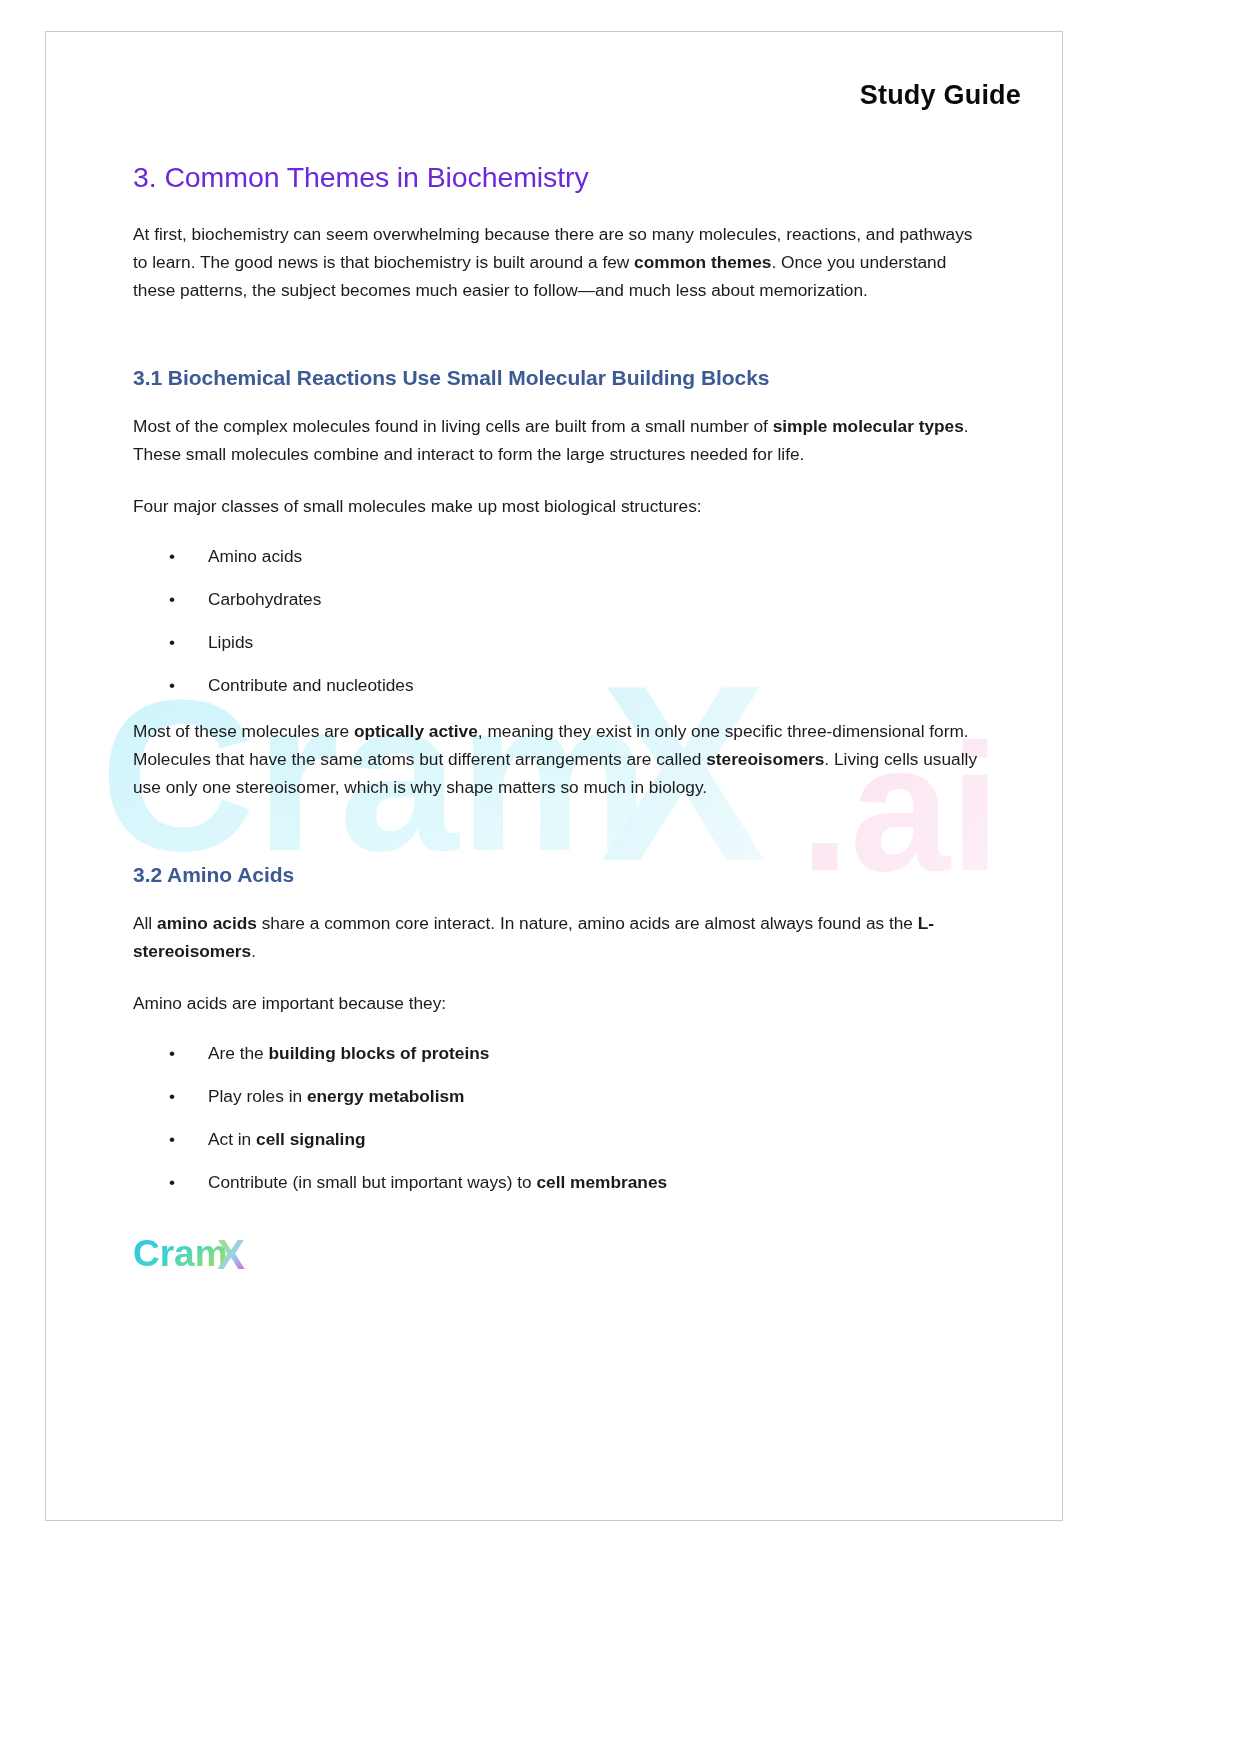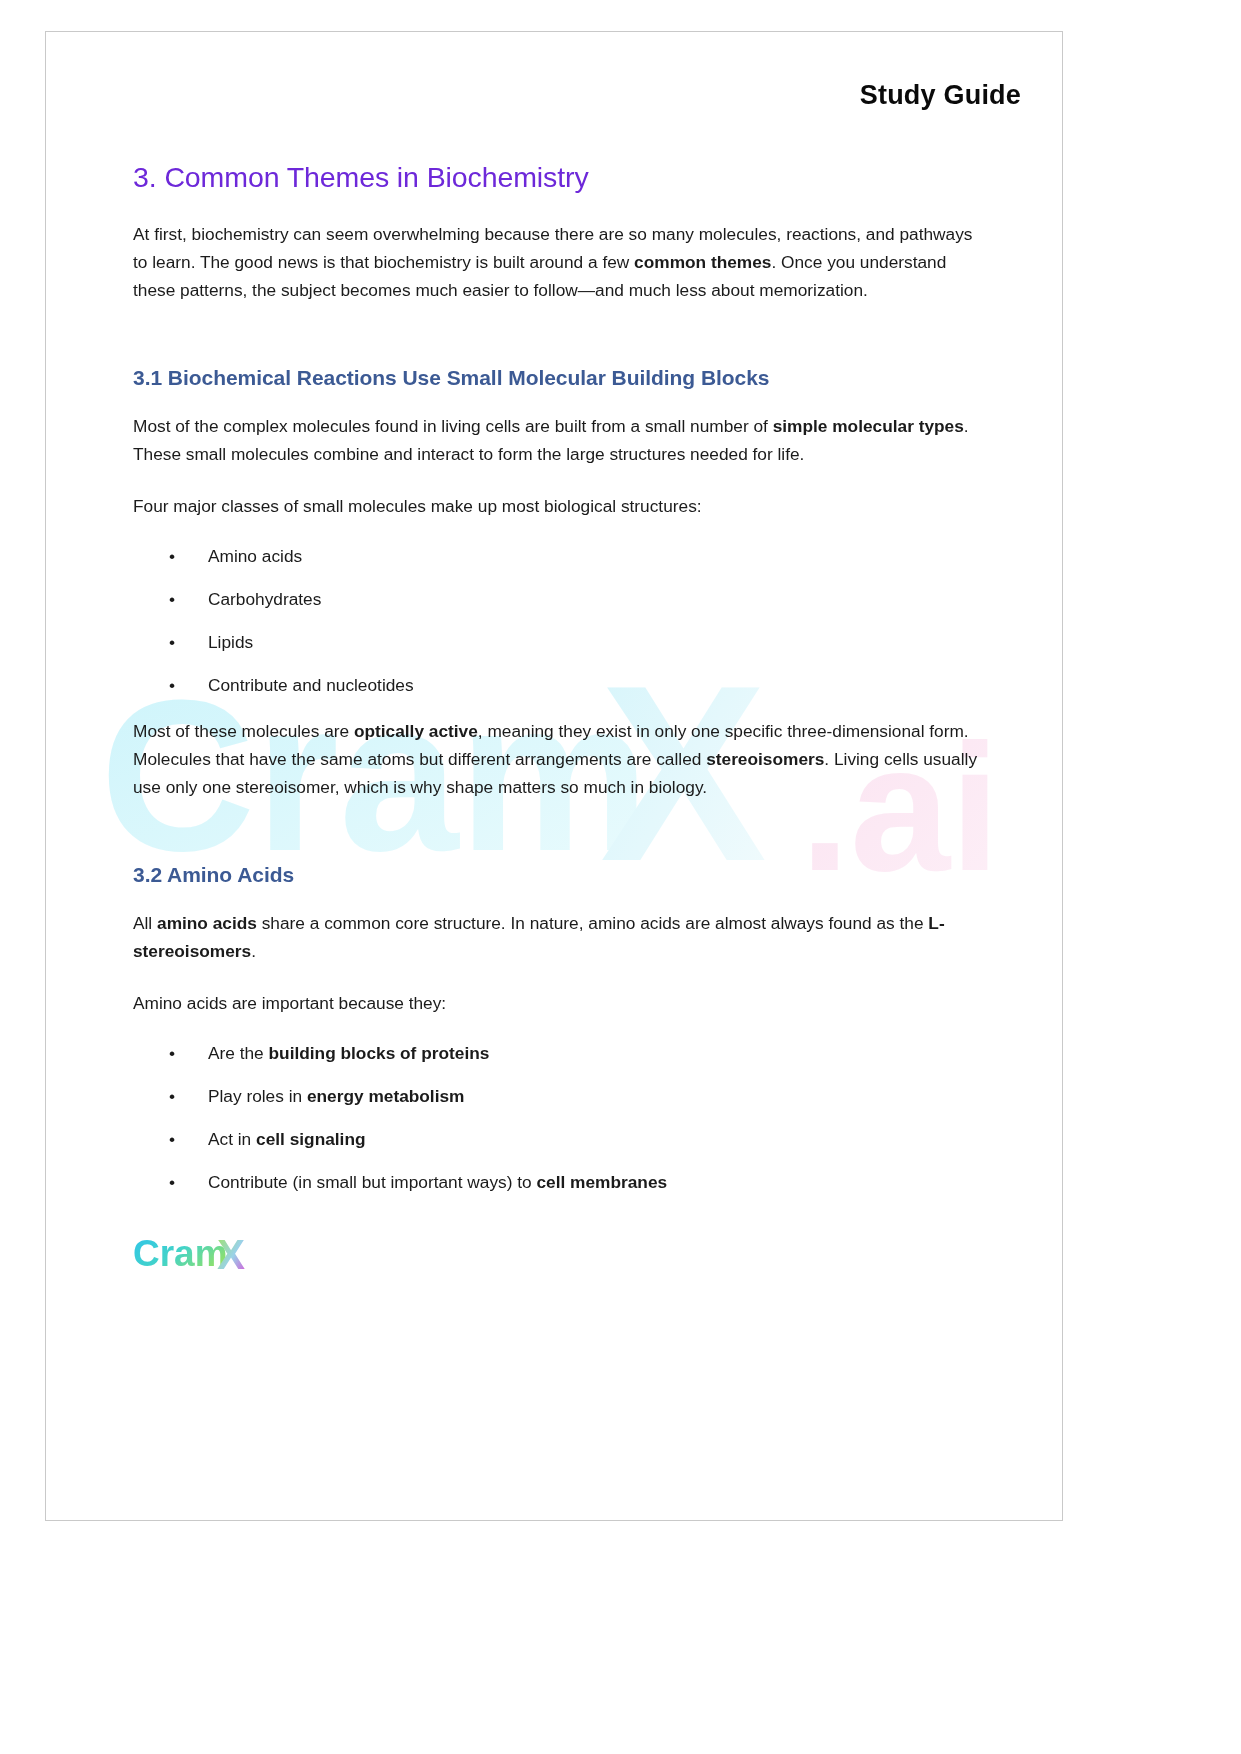--- a/index.html
+++ b/index.html
@@ -197,21 +197,21 @@
           <span>Contribute and nucleotides</span>
         </li>
       </ul>
 
       <div class="gap-after-list"></div>
 
       <p class="para"><span>Most of these molecules are </span><b>optically active</b><span>, meaning they exist in only one specific three-dimensional form. Molecules that have the same atoms but different arrangements are called </span><b>stereoisomers</b><span>. Living cells usually use only one stereoisomer, which is why shape matters so much in biology.</span></p>
 
       <h2 class="sub-title">3.2 Amino Acids</h2>
 
-      <p class="para"><span>All </span><b>amino acids</b><span> share a common core structure. In nature, amino acids are almost always found as the </span><b>L-stereoisomers</b><span>.</span></p>
+      <p class="para"><span>All </span><b>amino acids</b><span> share a common core interact. In nature, amino acids are almost always found as the </span><b>L-stereoisomers</b><span>.</span></p>
 
       <p class="para">Amino acids are important because they:</p>
 
       <ul class="bullets">
         <li>
           <span class="bdot">•</span>
           <span>Are the </span><b>building blocks of proteins</b>
         </li>
         <li>
           <span class="bdot">•</span>

